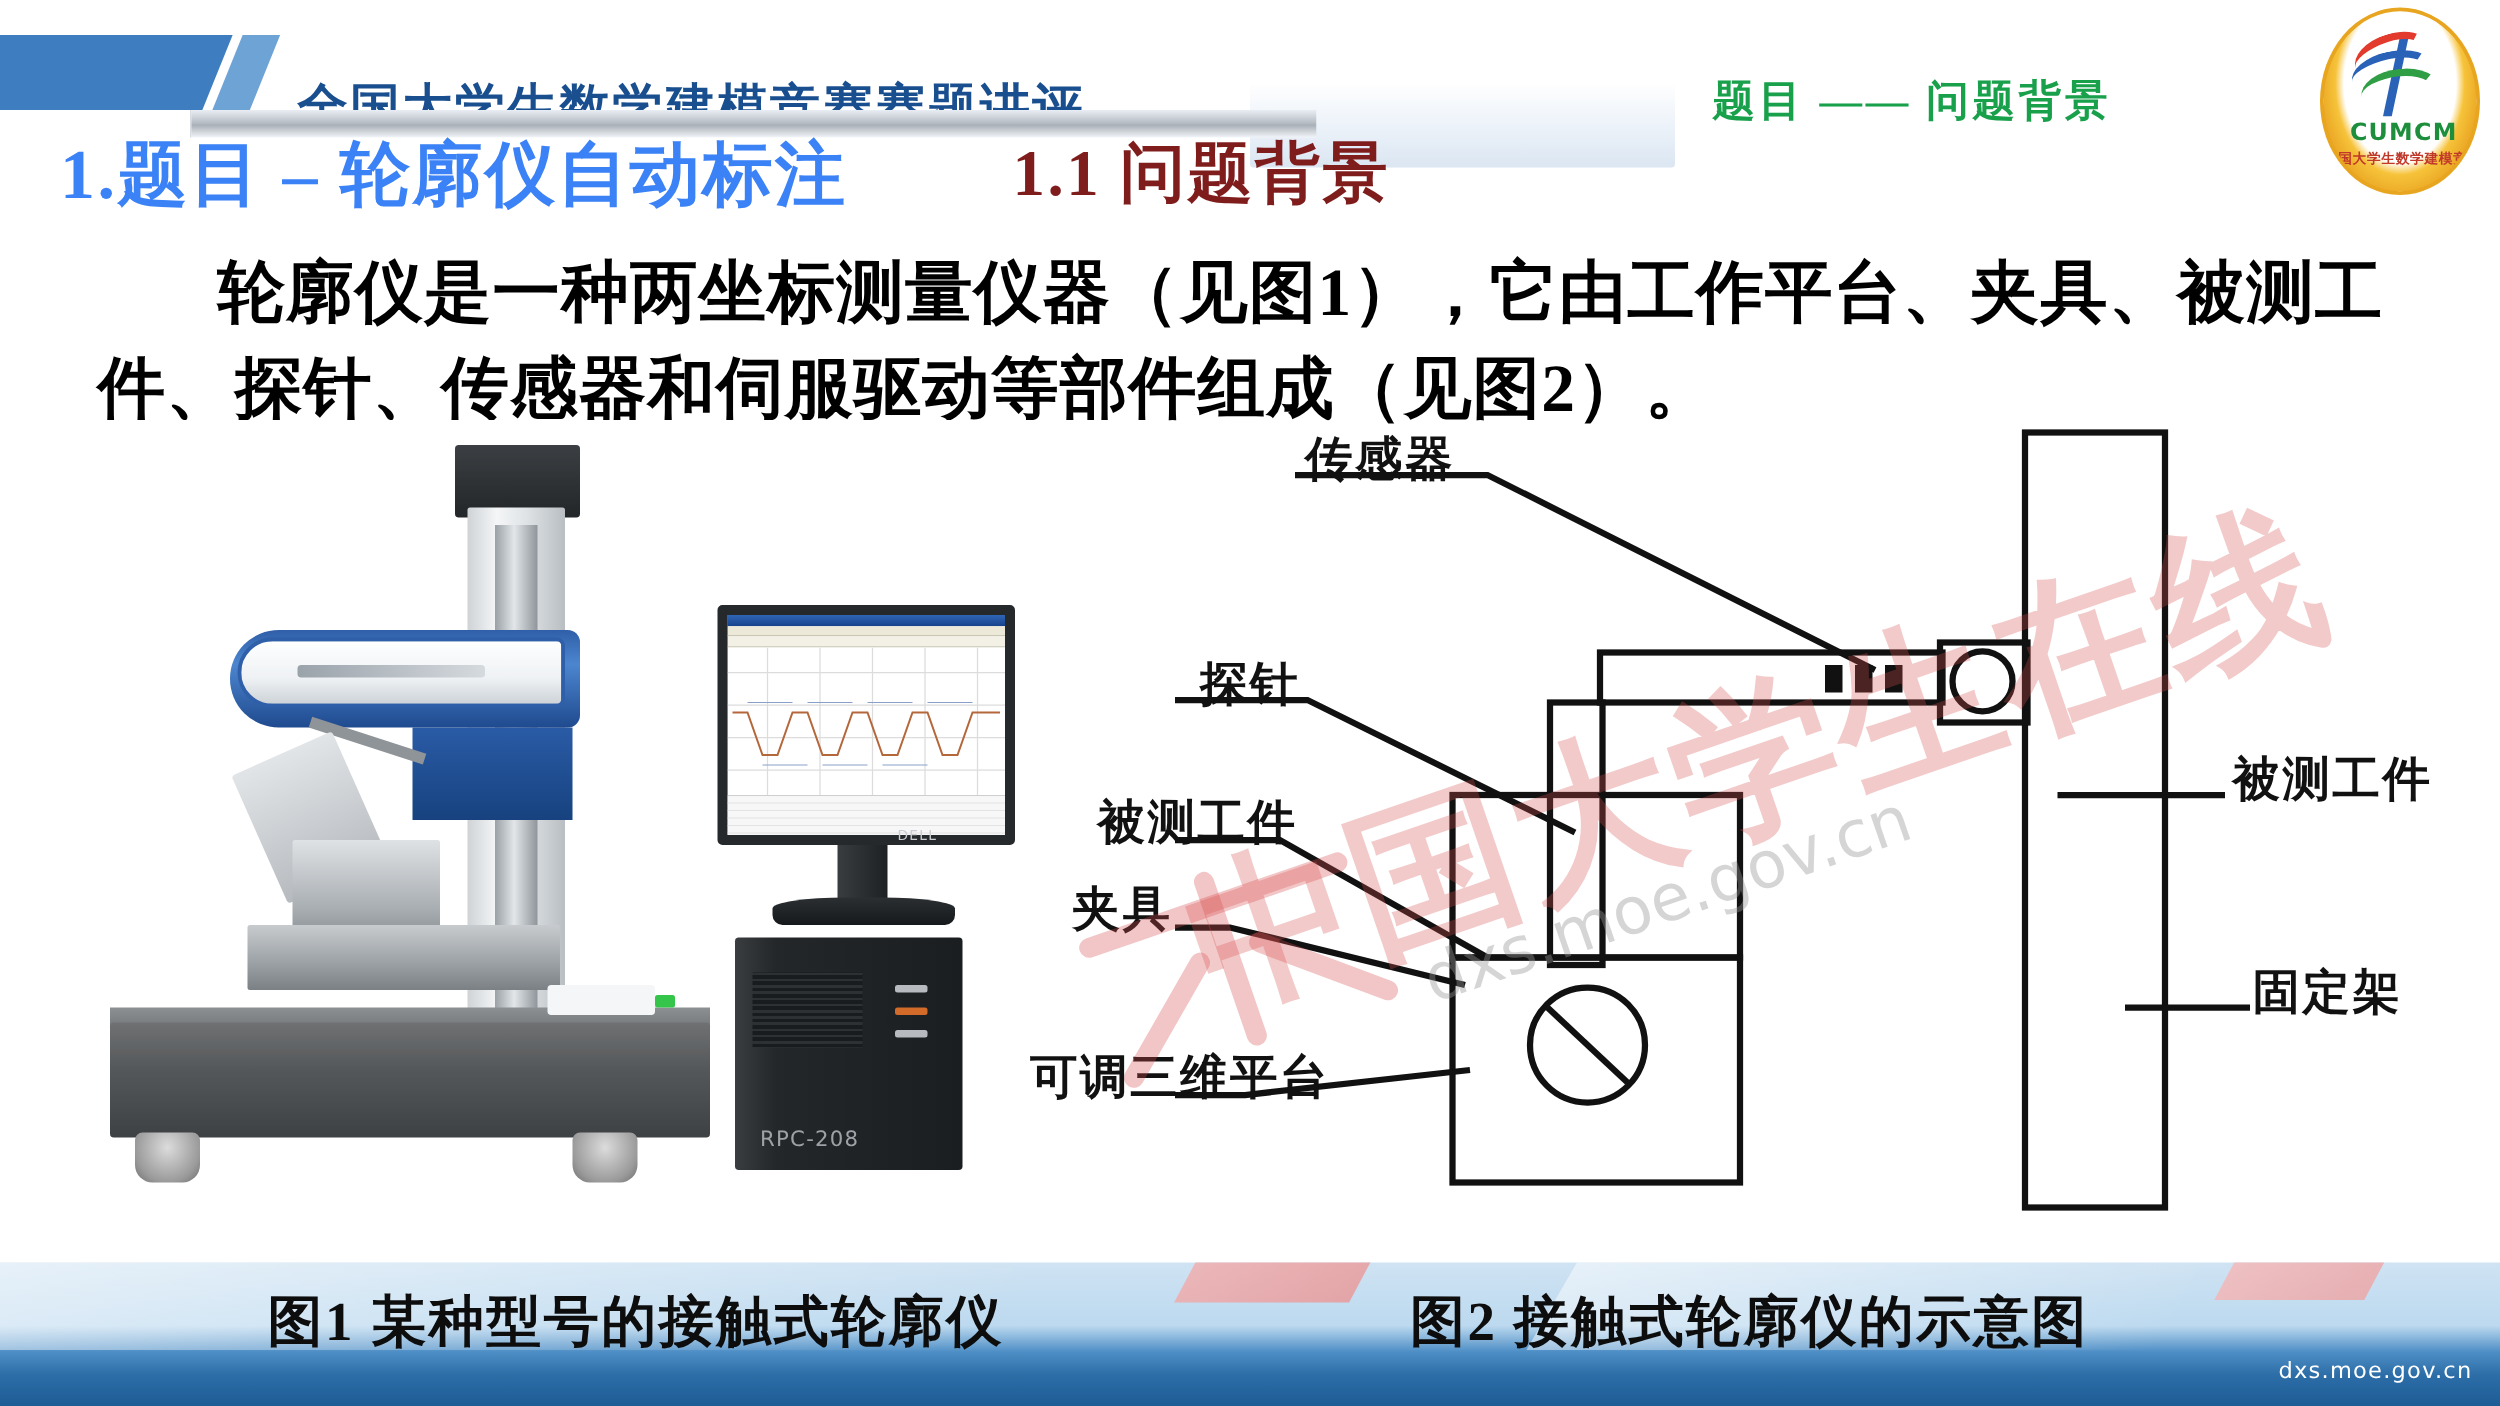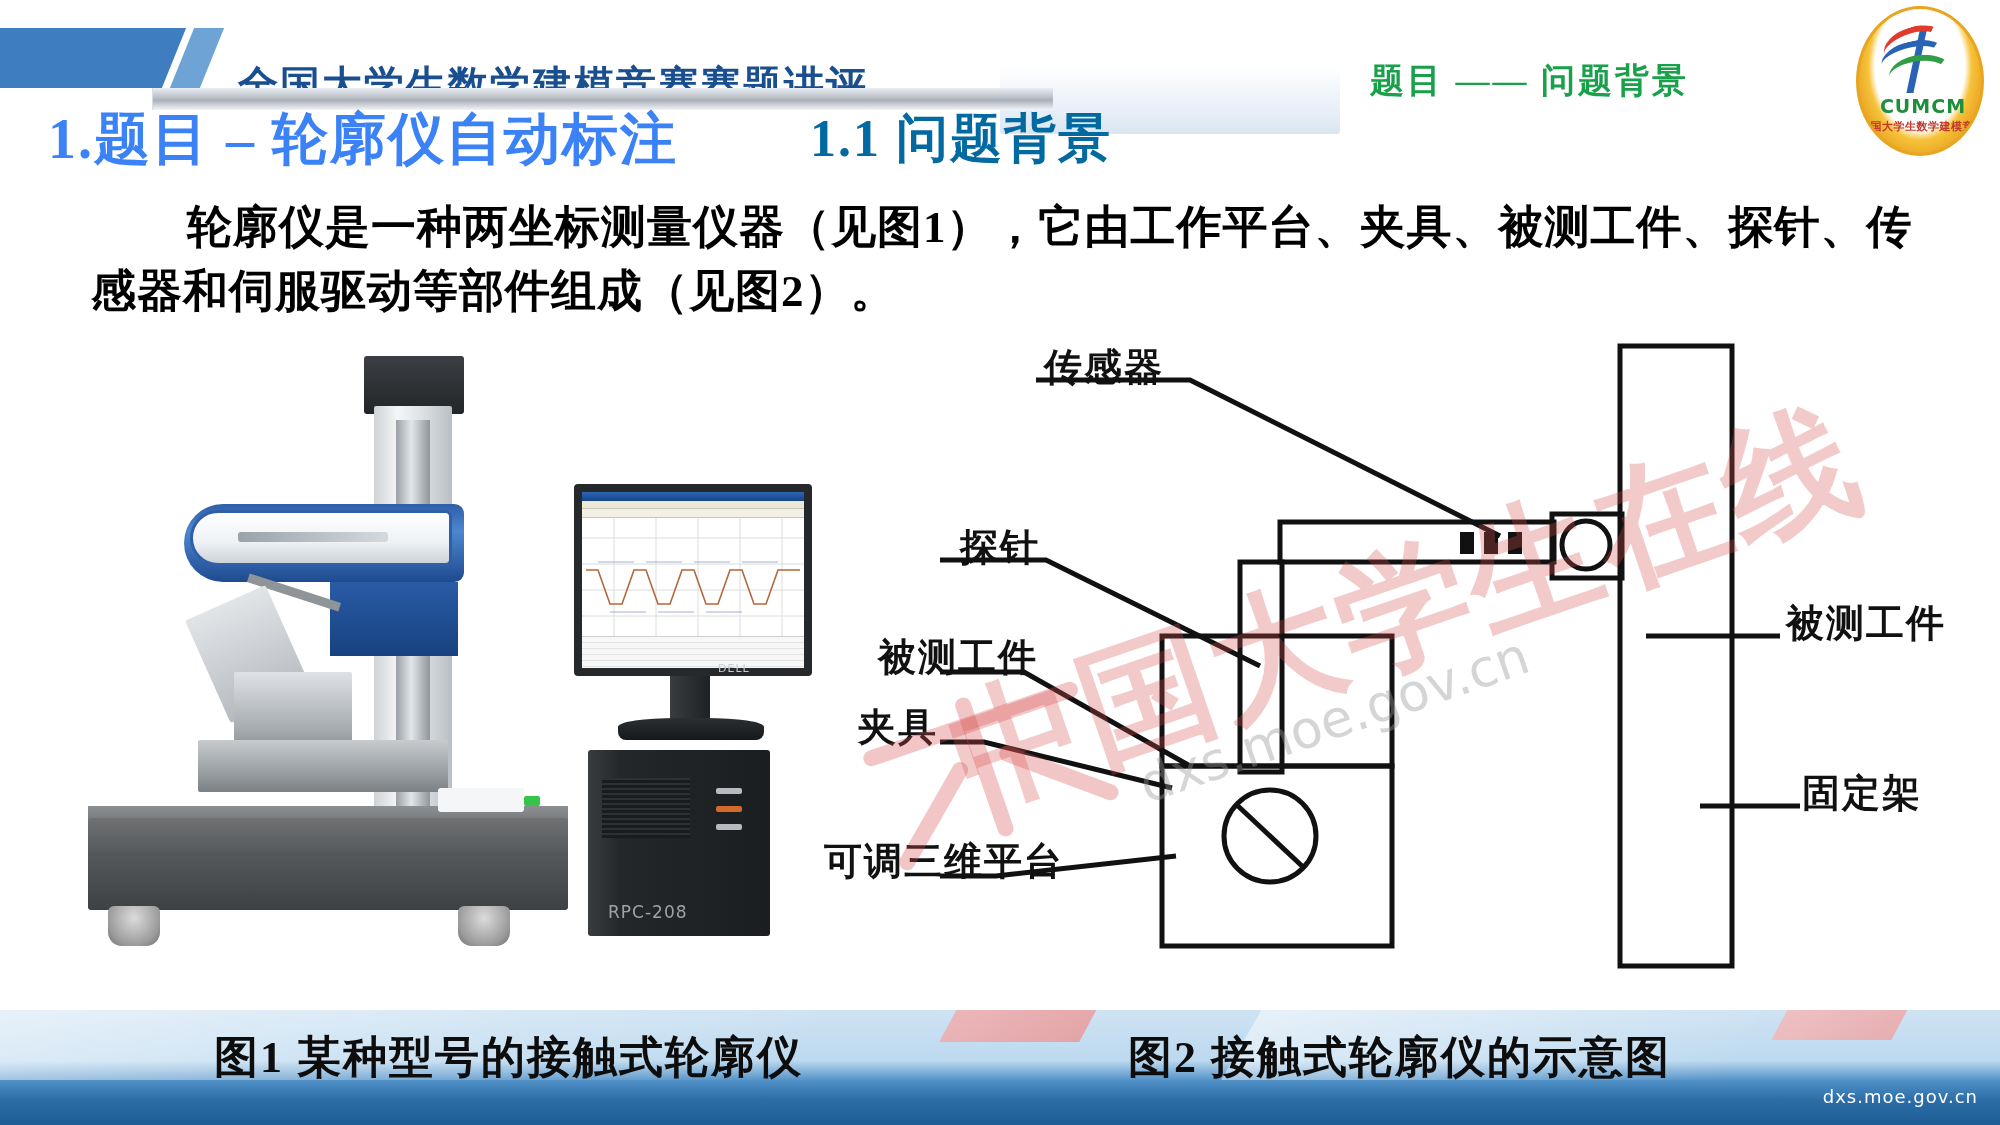--- a/index.html
+++ b/index.html
@@ -148,38 +148,37 @@
     color: #3b82f6;
     letter-spacing: 2px;
     white-space: nowrap;
   }
   .title-sub {
     position: absolute;
     left: 810px; top: 104px;
     font-family: "Liberation Serif", "DejaVu Serif", serif;
     font-size: 52px;
     font-weight: bold;
-    color: #0369a1;
+    color: #7f1d1d;
     letter-spacing: 2px;
     white-space: nowrap;
   }
 
   
   .body-text {
     position: absolute;
     left: 78px; top: 196px;
     width: 1860px;
     font-family: "Liberation Serif", "DejaVu Serif", serif;
-    font-size: 45px;
+    font-size: 54px;
     font-weight: bold;
     color: #000000;
     line-height: 1.42;
     text-indent: 96px;
     letter-spacing: 1px;
-    margin-left: 13px;
   }
 
   
   .fig1 {
     position: absolute;
     left: 78px; top: 336px;
     width: 840px; height: 680px;
     background: #ffffff;
   }
   .granite-base {

